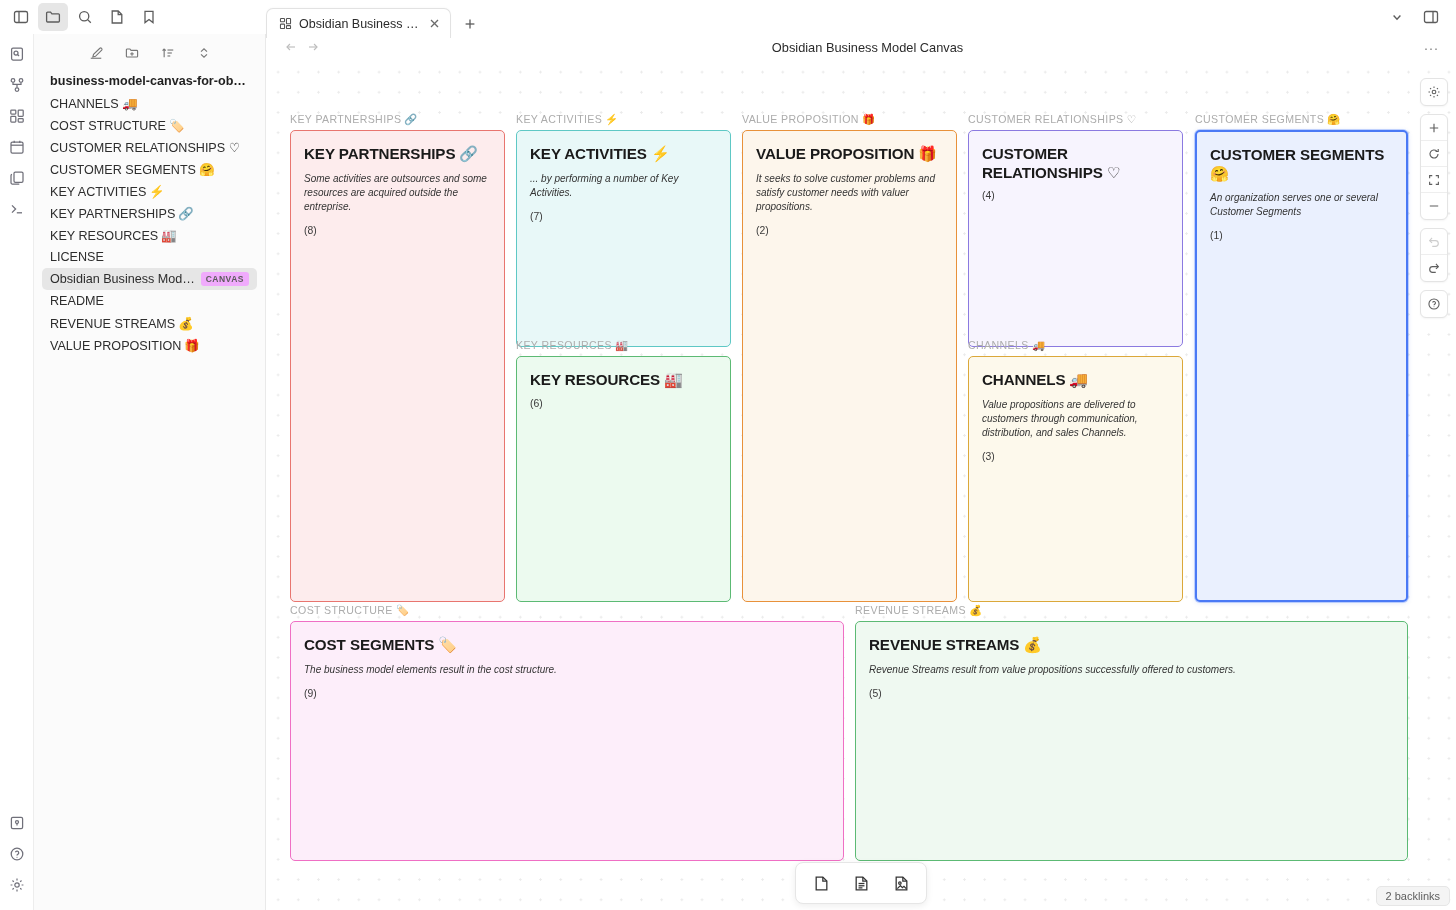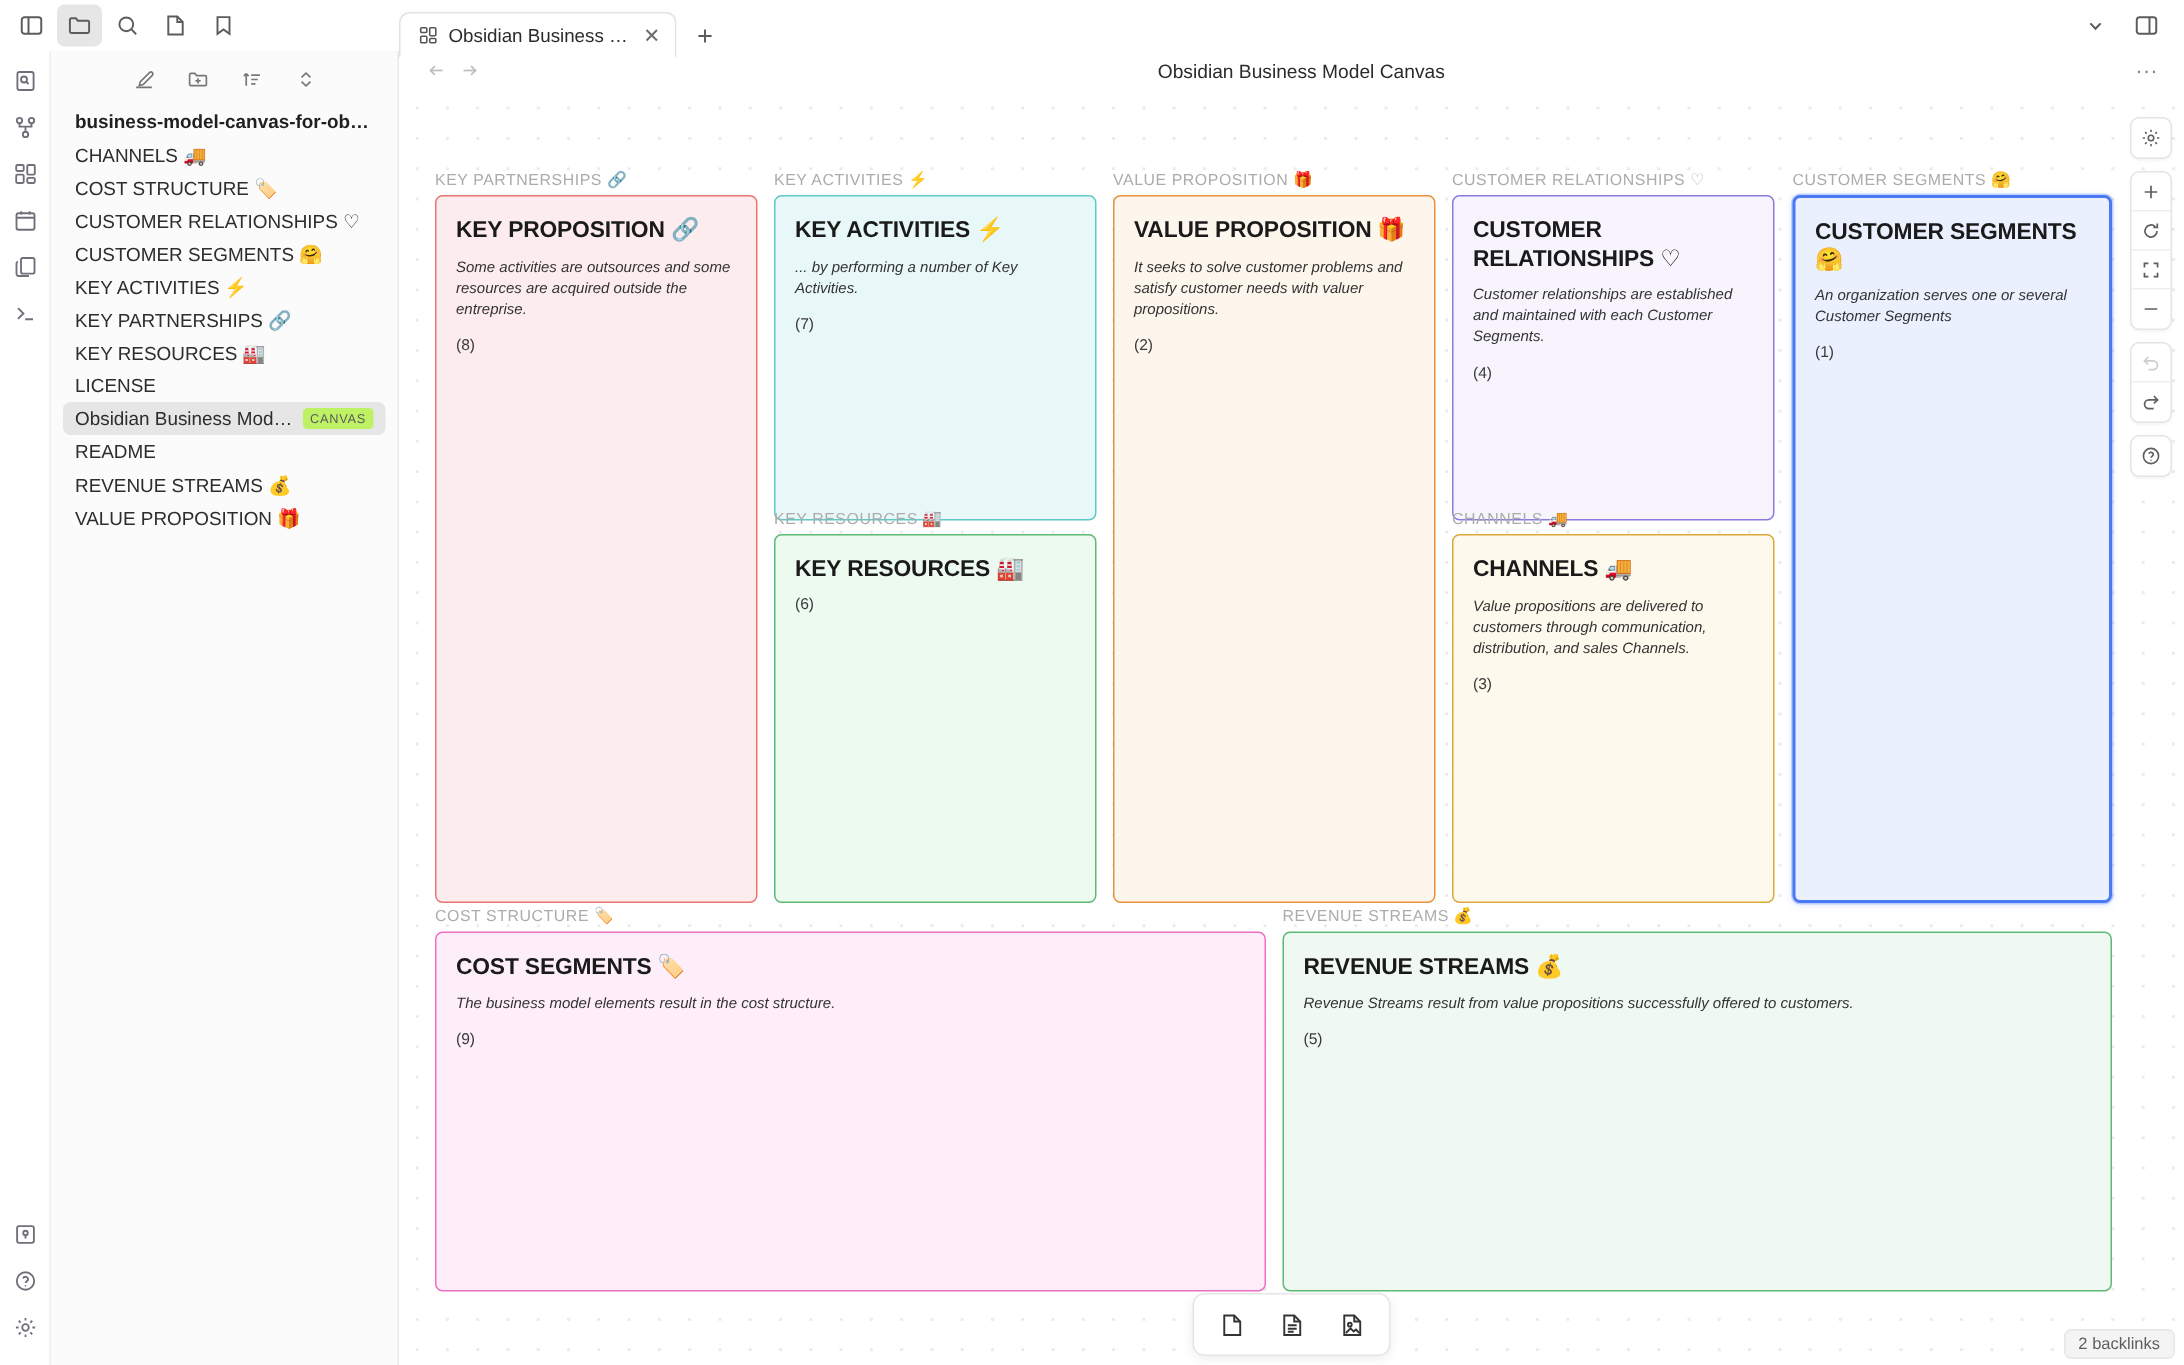--- a/index.html
+++ b/index.html
@@ -86,22 +86,22 @@
   .sb-list { padding: 6px 8px 0 8px; }
   .sb-row {
     height: 22px; display: flex; align-items: center;
     padding: 0 8px; border-radius: 5px;
     font-size: 12.6px; color: #2d2d2d; white-space: nowrap;
   }
   .sb-row.folder { font-weight: 700; color: #1f1f1f; }
   .sb-row.active { background: #e6e6e6; }
   .sb-name { overflow: hidden; text-overflow: ellipsis; white-space: nowrap; }
   .sb-tag {
-    margin-left: auto; font-size: 8.5px; font-weight: 400; letter-spacing: 0.06em;
-    color: #5b5b5b; background: #bef264; border-radius: 3px; padding: 2px 5px;
+    margin-left: auto; font-size: 8.5px; font-weight: 700; letter-spacing: 0.06em;
+    color: #5b5b5b; background: #f0abfc; border-radius: 3px; padding: 2px 5px;
   }
 
   
   .pane { flex: 1; position: relative; min-width: 0; background: #ffffff; overflow: hidden; }
   .pane-header {
     height: 26px; display: flex; align-items: center;
     padding: 0 14px; position: relative; z-index: 12; background: #ffffff;
   }
   .nav-btn { width: 22px; height: 22px; display: flex; align-items: center; justify-content: center; color: #bdbdbd; border-radius: 4px; }
   .pane-title {
@@ -425,21 +425,21 @@
           </svg>
         </div>
         <div class="pane-title">Obsidian Business Model Canvas</div>
         <div class="pane-more">···</div>
       </div>
 
       <div class="canvas" id="canvas-surface">
           <div class="group" style="left: 24px; top: 53px; width: 215px;">
             <div class="group-label">KEY PARTNERSHIPS 🔗</div>
             <div class="card" style="width: 215px; height: 472px; border-color: rgb(232, 117, 111); background: rgb(253, 236, 237);">
-              <div class="card-title"><span>KEY PROPOSITION </span><span class="emoji">🔗</span></div>
+              <div class="card-title"><span>KEY PARTNERSHIPS </span><span class="emoji">🔗</span></div>
               <div class="card-desc">Some activities are outsources and some resources are acquired outside the entreprise.</div>
               <div class="card-num">(8)</div>
             </div>
           </div>
           <div class="group" style="left: 250px; top: 53px; width: 215px;">
             <div class="group-label">KEY ACTIVITIES ⚡</div>
             <div class="card" style="width: 215px; height: 217px; border-color: rgb(94, 200, 197); background: rgb(232, 248, 248);">
               <div class="card-title"><span>KEY ACTIVITIES </span><span class="emoji">⚡</span></div>
               <div class="card-desc">... by performing a number of Key Activities.</div>
               <div class="card-num">(7)</div>
@@ -457,21 +457,20 @@
             <div class="card" style="width: 215px; height: 472px; border-color: rgb(232, 145, 58); background: rgb(253, 246, 236);">
               <div class="card-title"><span>VALUE PROPOSITION </span><span class="emoji">🎁</span></div>
               <div class="card-desc">It seeks to solve customer problems and satisfy customer needs with valuer propositions.</div>
               <div class="card-num">(2)</div>
             </div>
           </div>
           <div class="group" style="left: 702px; top: 53px; width: 215px;">
             <div class="group-label">CUSTOMER RELATIONSHIPS ♡</div>
             <div class="card" style="width: 215px; height: 217px; border-color: rgb(139, 122, 224); background: rgb(247, 244, 254);">
               <div class="card-title"><span>CUSTOMER RELATIONSHIPS </span><span class="emoji">♡</span></div>
-              <div class="card-desc">Customer relationships are established and maintained with each Customer Segments.</div>
               <div class="card-num">(4)</div>
             </div>
           </div>
           <div class="group" style="left: 702px; top: 279px; width: 215px;">
             <div class="group-label">CHANNELS 🚚</div>
             <div class="card" style="width: 215px; height: 246px; border-color: rgb(219, 168, 58); background: rgb(253, 249, 236);">
               <div class="card-title"><span>CHANNELS </span><span class="emoji">🚚</span></div>
               <div class="card-desc">Value propositions are delivered to customers through communication, distribution, and sales Channels.</div>
               <div class="card-num">(3)</div>
             </div>

